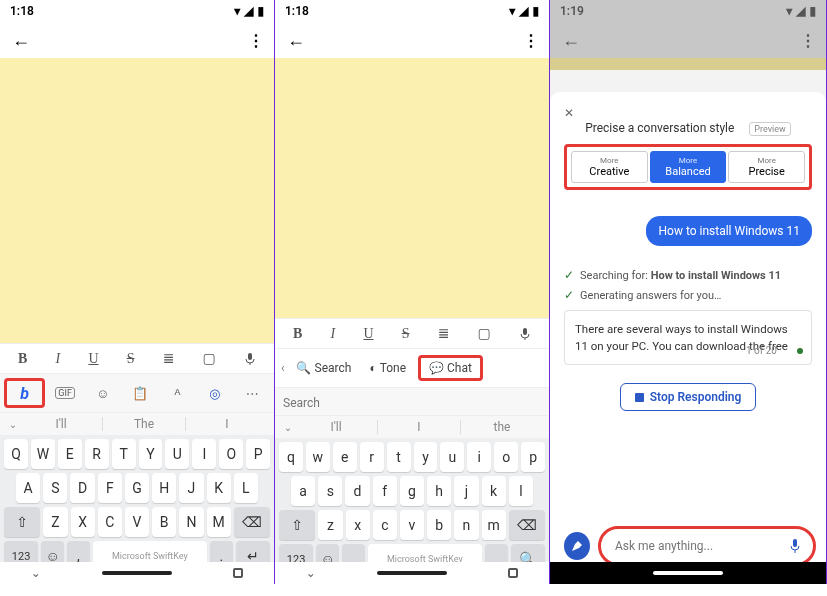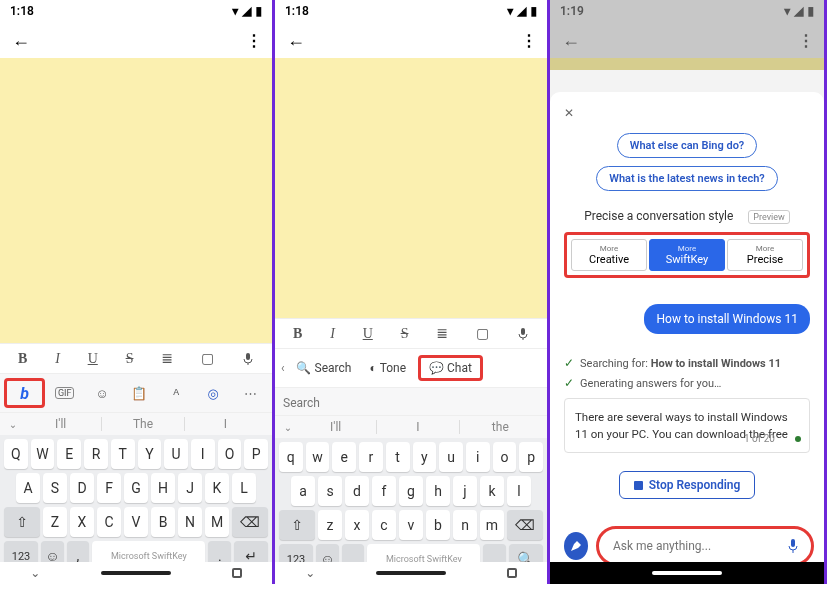--- a/index.html
+++ b/index.html
@@ -1,17 +1,17 @@
 <!DOCTYPE html>
 <html><head>
 <meta charset="utf-8">
 <style>
   * { margin:0; padding:0; box-sizing:border-box; font-family:-apple-system,Roboto,Arial,sans-serif; }
   body { display:flex; width:827px; height:596px; background:#fff; }
-  .panel { position:relative; border-right:3px solid #6d28d9; height:584px; background:#fff; }
+  .panel { position:relative; border-right:1px solid #6d28d9; height:584px; background:#fff; }
   .p1 { width:275px; }
   .p2 { width:275px; }
   .p3 { width:277px; background:#f3f3f3; }
 
   
   .status { display:flex; align-items:center; justify-content:space-between; padding:4px 10px; font-size:12px; font-weight:600; height:22px; }
   .status .right { display:flex; gap:4px; align-items:center; }
   .p3 .status, .p3 .appbar, .p3 .notestrip { background:rgba(0,0,0,0.18); color:#555; }
 
   
@@ -340,38 +340,34 @@
   </div>
   <div class="appbar">
     <span class="back">←</span>
     <span class="menu">⋮</span>
   </div>
   <div class="notestrip"></div>
 
   <div class="sheet">
     <span class="closex">✕</span>
 
-    <div class="chips">
-      <div class="chip">What else can Bing do?</div>
-      <div class="chip">What is the latest news in tech?</div>
-    </div>
 
     <div class="styletitle">
       <span>Precise a conversation style</span>
       <span class="preview-tag">Preview</span>
     </div>
 
     <div class="styles-outer">
       <div class="stylebox">
         <span class="more">More</span>
         <span>Creative</span>
       </div>
       <div class="stylebox sel">
         <span class="more">More</span>
-        <span>SwiftKey</span>
+        <span>Balanced</span>
       </div>
       <div class="stylebox">
         <span class="more">More</span>
         <span>Precise</span>
       </div>
     </div>
 
     <div class="userbub">How to install Windows 11</div>
     <div class="clear"></div>
 

